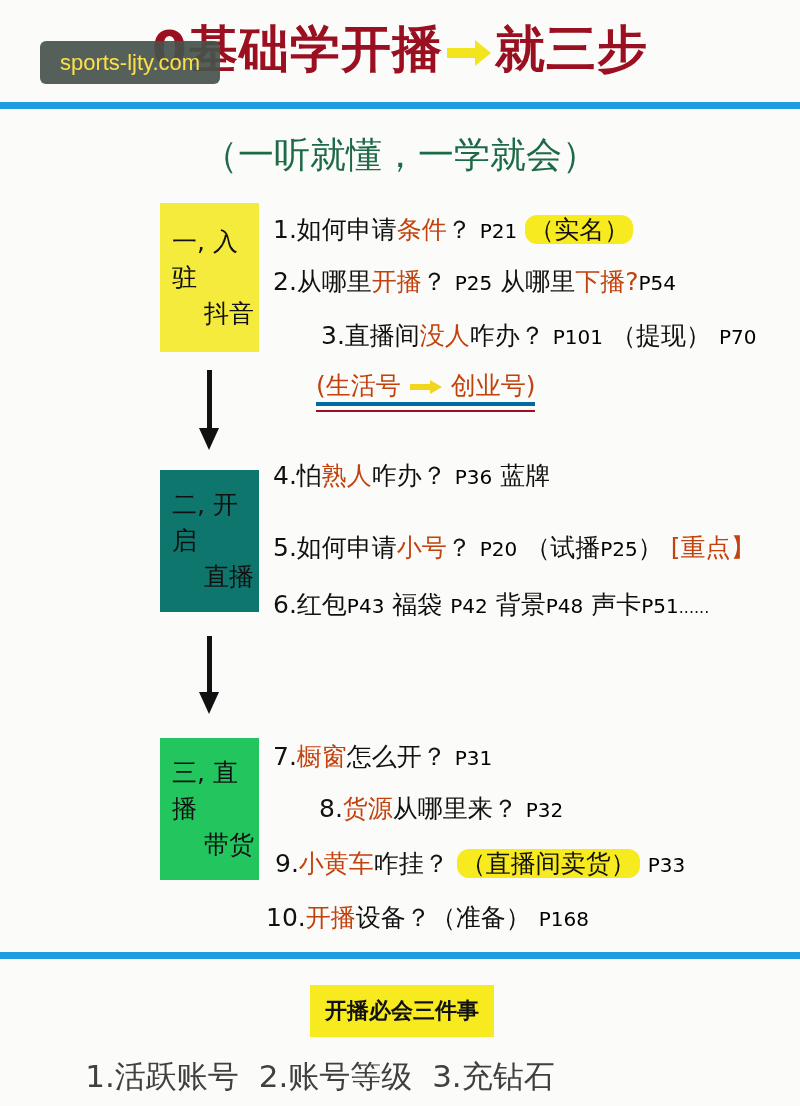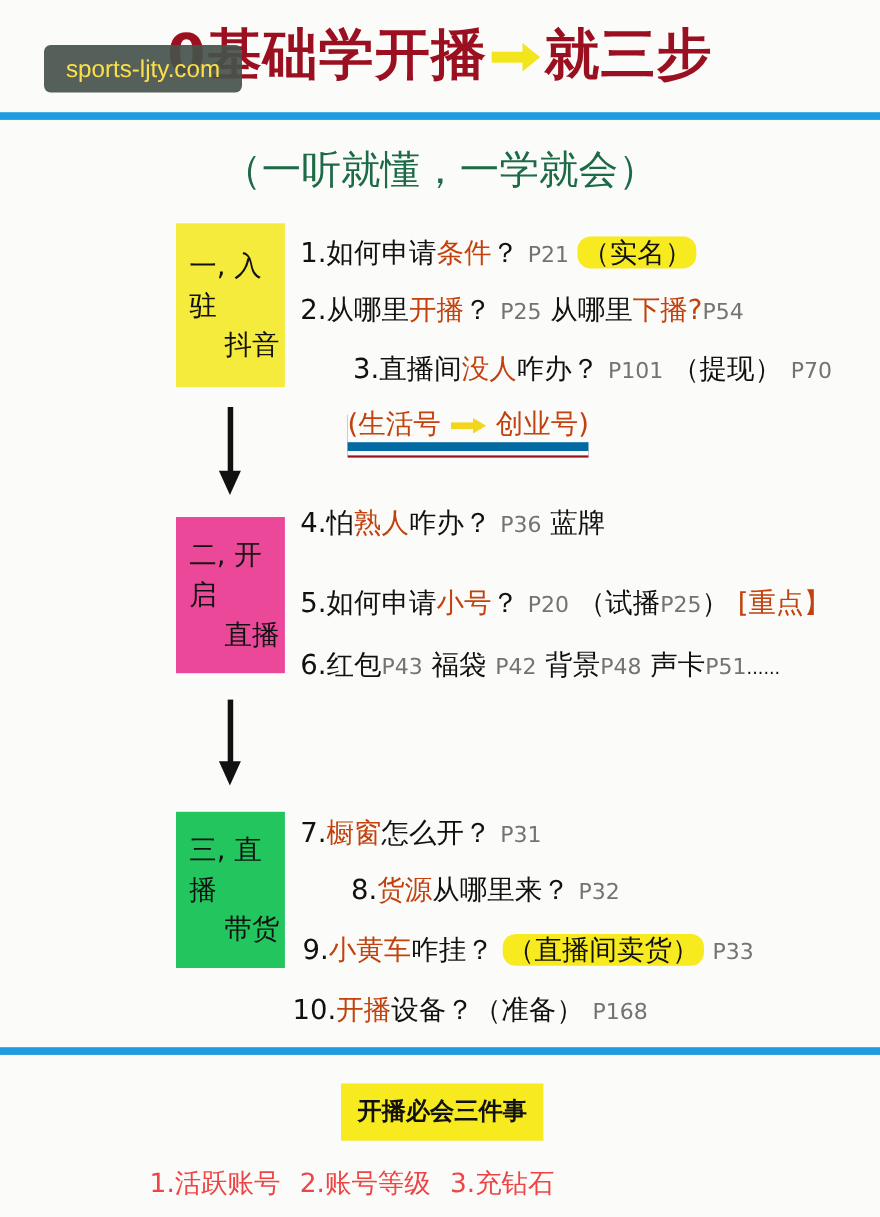--- a/index.html
+++ b/index.html
@@ -27,33 +27,33 @@
     font-size: 36px; color: #1d6a47; line-height: 40px;
   }
   .sec-box {
     left: 160px; width: 99px; font-size: 25px; line-height: 36px;
     display: flex; flex-direction: column; justify-content: center;
     padding-left: 12px; box-sizing: border-box;
   }
   .sec-box .l2 { padding-left: 32px; }
   .line { left: 273px; font-size: 25px; line-height: 36px; white-space: nowrap; }
   .red { color: #c2410c; }
-  .green { color: #737373; font-size: 20px; }
+  .green { color: #000000; font-size: 20px; }
   .hl { background: #f7ea1e; padding: 0 4px; border-radius: 12px; }
   .vline { width: 5px; background: #111; }
   .tri { width: 0; height: 0; border-left: 10px solid transparent; border-right: 10px solid transparent; border-top: 22px solid #111; }
   .bottom-title {
     left: 310px; top: 985px; width: 184px; height: 52px; background: #f7ea1e;
     font-size: 22px; line-height: 52px; text-align: center; font-weight: bold; color: #111;
   }
   .bottom-list {
     left: 0; width: 640px; top: 1056px; text-align: center;
-    font-size: 24px; color: #ef4444; line-height: 40px; word-spacing: 10px;
+    font-size: 31px; color: #404040; line-height: 40px; word-spacing: 10px;
   }
-  .underline2 { border-bottom: 8px solid #0369a1; padding-bottom: 2px; box-shadow: 0 4px 0 0 #fbfbf9, 0 6px 0 0 #9b1020; }
+  .underline2 { border-bottom: 4px solid #0369a1; padding-bottom: 2px; box-shadow: 0 4px 0 0 #fbfbf9, 0 6px 0 0 #9b1020; }
 </style>
 </head>
 <body>
 
 <div class="abs title">
   <span>0基础学开播</span><svg class="arrow" viewBox="0 0 48 30">
       <rect x="2" y="10" width="30" height="10" fill="#f2e51d"></rect>
       <polygon points="30,2 46,15 30,28" fill="#f2e51d"></polygon>
     </svg><span>就三步</span>
 </div>
@@ -85,21 +85,21 @@
 <div class="abs line red" style="top:368px;left:316px;">
   <span class="underline2"><span>(生活号</span> <svg width="34" height="16" viewBox="0 0 34 16" style="vertical-align:middle">
         <rect x="1" y="5" width="22" height="6" fill="#f2d51d"></rect>
         <polygon points="21,1 33,8 21,15" fill="#f2d51d"></polygon>
       </svg> <span>创业号)</span></span>
 </div>
 
 <div class="abs vline" style="left:207px;top:370px;height:62px;"></div>
 <div class="abs tri" style="left:199px;top:428px;"></div>
 
-<div class="abs sec-box" style="top:470px;height:142px;background:#ec4899;">
+<div class="abs sec-box" style="top:470px;height:142px;background:#0f766e;">
   <div>二, 开启</div>
   <div class="l2">直播</div>
 </div>
 <div class="abs line" style="top:458px;">
   <span>4.</span><span>怕</span><span class="red">熟人</span><span>咋办？</span>
   <span class="green">P36</span>
   <span>蓝牌</span>
 </div>
 <div class="abs line" style="top:530px;">
   <span>5.</span><span>如何申请</span><span class="red">小号</span><span>？</span>

